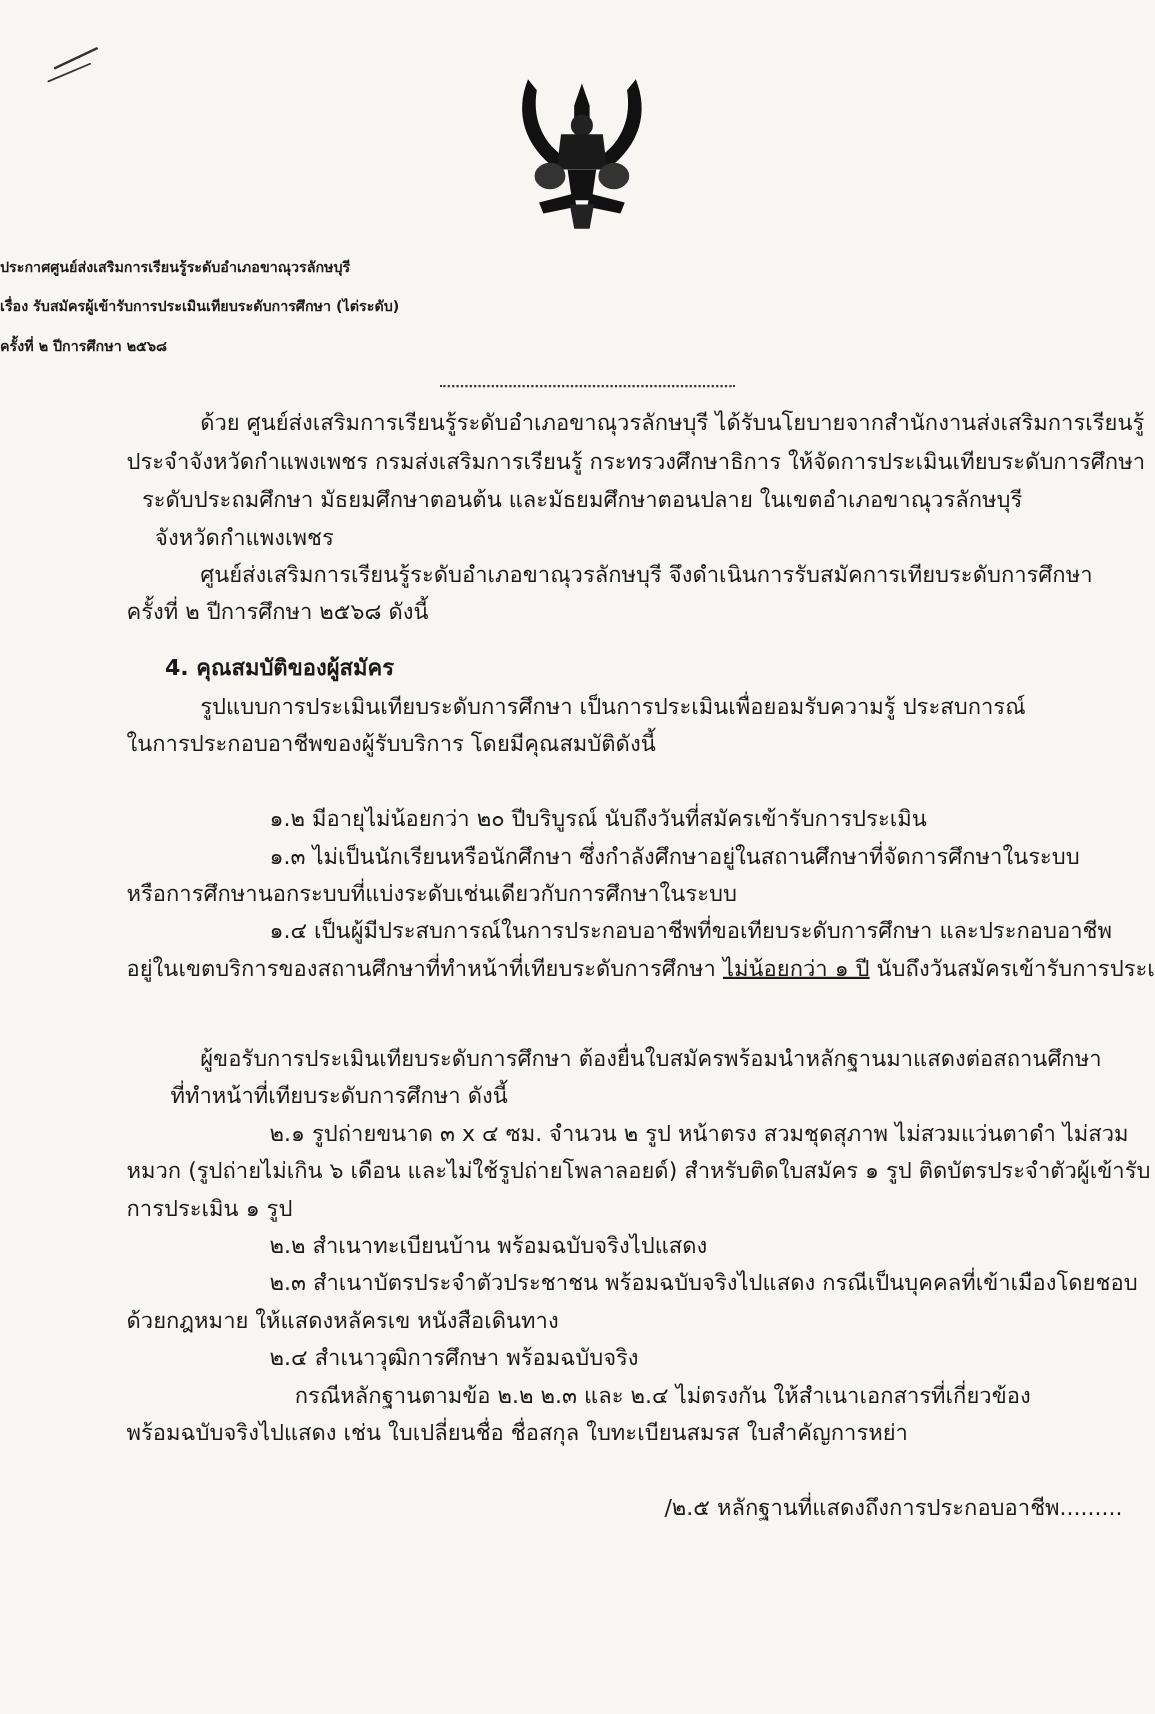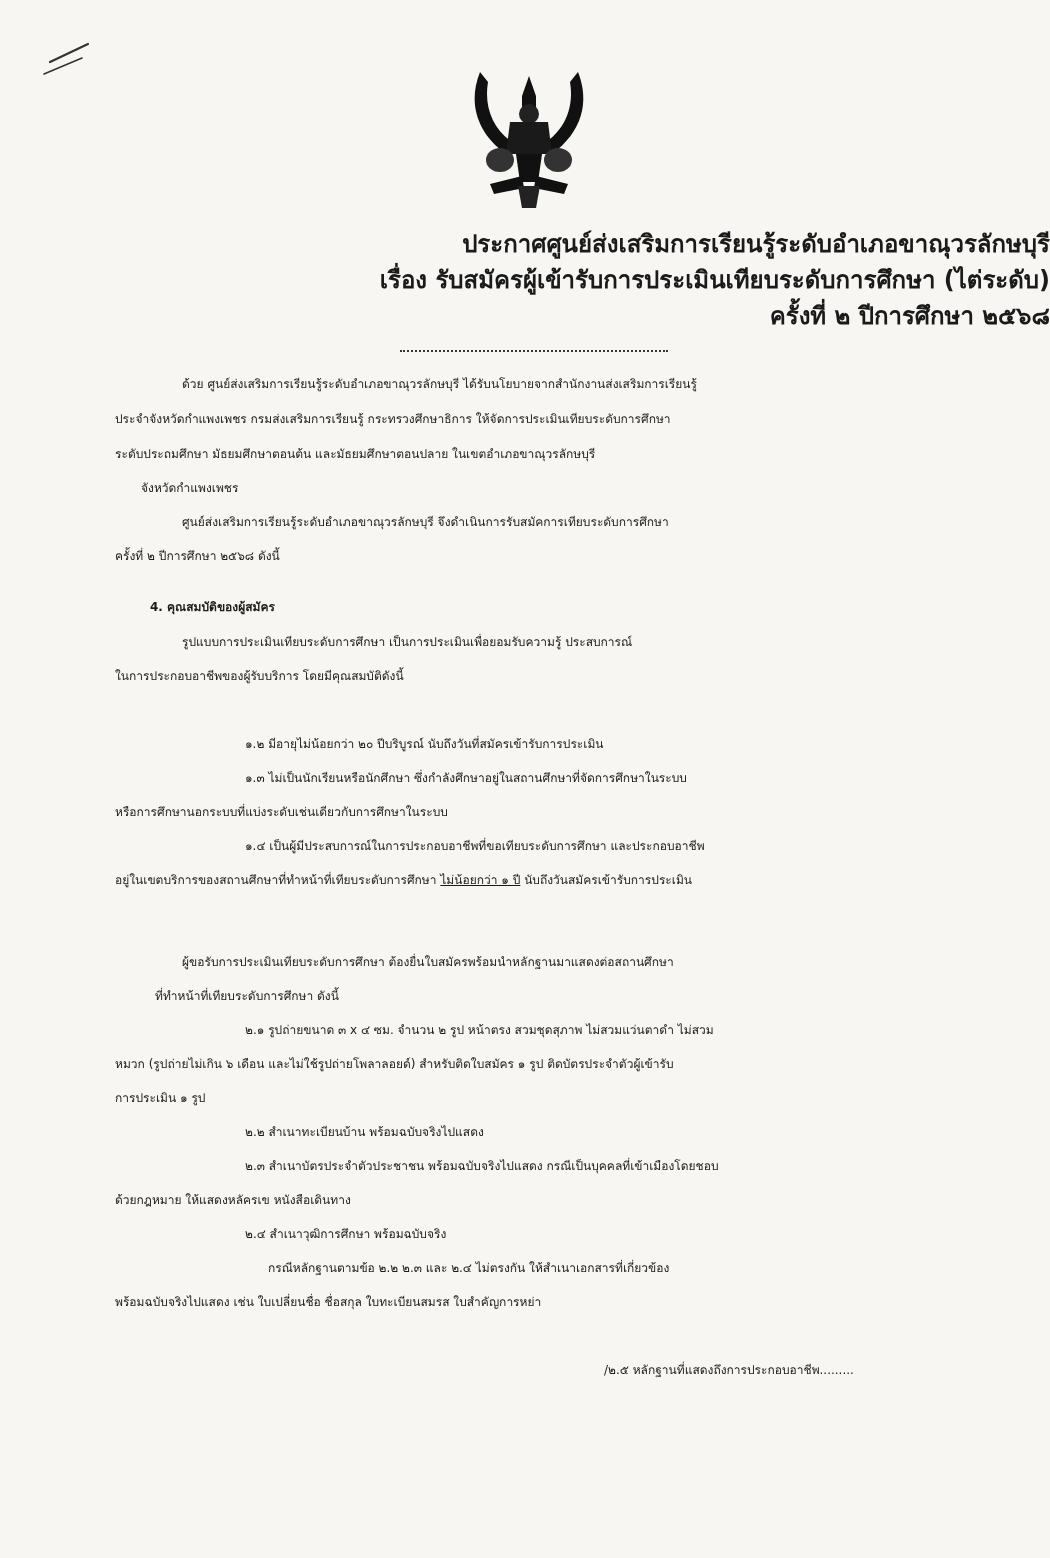--- a/index.html
+++ b/index.html
@@ -7,22 +7,22 @@
       width: 1050px; height: 1558px;
       background: #f7f6f3;
       position: relative;
       overflow: hidden;
       font-family: "DejaVu Sans", sans-serif;
       color: #1a1a1a;
     }
     .page { position: absolute; left: 0; top: 0; width: 1050px; height: 1558px; }
     .mark { position: absolute; left: 34px; top: 40px; width: 60px; height: 40px; }
     .garuda { position: absolute; left: 466px; top: 62px; width: 126px; height: 150px; }
-    .line { position: absolute; white-space: nowrap; font-size: 12px; line-height: 24px; }
-    .title { font-weight: bold; font-size: 24px; left: 0; width: 1050px; text-align: right; }
+    .line { position: absolute; white-space: nowrap; font-size: 20px; line-height: 24px; }
+    .title { font-weight: bold; font-size: 13px; left: 0; width: 1050px; text-align: left; }
     .bold { font-weight: bold; }
     .dots { position: absolute; left: 400px; top: 350px; width: 268px; border-top: 2px dotted #333; }
     .u { text-decoration: underline; }
   </style>
 </head>
 <body>
 
 <div class="page">
 
   <svg class="mark" viewBox="0 0 60 40">
@@ -44,21 +44,21 @@
     <path d="M52 124 L74 124 L70 146 L56 146 Z" fill="#222"></path>
   </svg>
 
   <div class="line title" style="top:232px;">ประกาศศูนย์ส่งเสริมการเรียนรู้ระดับอำเภอขาณุวรลักษบุรี</div>
   <div class="line title" style="top:268px;">เรื่อง  รับสมัครผู้เข้ารับการประเมินเทียบระดับการศึกษา (ไต่ระดับ)</div>
   <div class="line title" style="top:304px;">ครั้งที่ ๒  ปีการศึกษา ๒๕๖๘</div>
   <div class="dots"></div>
 
   <div class="line" style="left:182px; top:372px;">ด้วย ศูนย์ส่งเสริมการเรียนรู้ระดับอำเภอขาณุวรลักษบุรี ได้รับนโยบายจากสำนักงานส่งเสริมการเรียนรู้</div>
   <div class="line" style="left:115px; top:407px;">ประจำจังหวัดกำแพงเพชร กรมส่งเสริมการเรียนรู้  กระทรวงศึกษาธิการ  ให้จัดการประเมินเทียบระดับการศึกษา</div>
-  <div class="line" style="left:115px; top:442px;">ระดับประถมศึกษา มัธยมศึกษาตอนต้น และมัธยมศึกษาตอนปลาย ในเขตอำเภอขาณุวรลักษบุรี</div>
+  <div class="line" style="left:129px; top:442px;">ระดับประถมศึกษา มัธยมศึกษาตอนต้น และมัธยมศึกษาตอนปลาย ในเขตอำเภอขาณุวรลักษบุรี</div>
   <div class="line" style="left:115px; top:476px;margin-left:26px;">จังหวัดกำแพงเพชร</div>
   <div class="line" style="left:182px; top:510px;">ศูนย์ส่งเสริมการเรียนรู้ระดับอำเภอขาณุวรลักษบุรี จึงดำเนินการรับสมัคการเทียบระดับการศึกษา</div>
   <div class="line" style="left:115px; top:544px;">ครั้งที่ ๒ ปีการศึกษา ๒๕๖๘ ดังนี้</div>
 
   <div class="line bold" style="left:150px; top:595px;">4. คุณสมบัติของผู้สมัคร</div>
   <div class="line" style="left:182px; top:630px;">รูปแบบการประเมินเทียบระดับการศึกษา  เป็นการประเมินเพื่อยอมรับความรู้  ประสบการณ์</div>
   <div class="line" style="left:115px; top:664px;">ในการประกอบอาชีพของผู้รับบริการ  โดยมีคุณสมบัติดังนี้</div>
   <div class="line" style="left:245px; top:732px;">๑.๒  มีอายุไม่น้อยกว่า ๒๐ ปีบริบูรณ์ นับถึงวันที่สมัครเข้ารับการประเมิน</div>
   <div class="line" style="left:245px; top:766px;">๑.๓  ไม่เป็นนักเรียนหรือนักศึกษา ซึ่งกำลังศึกษาอยู่ในสถานศึกษาที่จัดการศึกษาในระบบ</div>
   <div class="line" style="left:115px; top:800px;">หรือการศึกษานอกระบบที่แบ่งระดับเช่นเดียวกับการศึกษาในระบบ</div>

